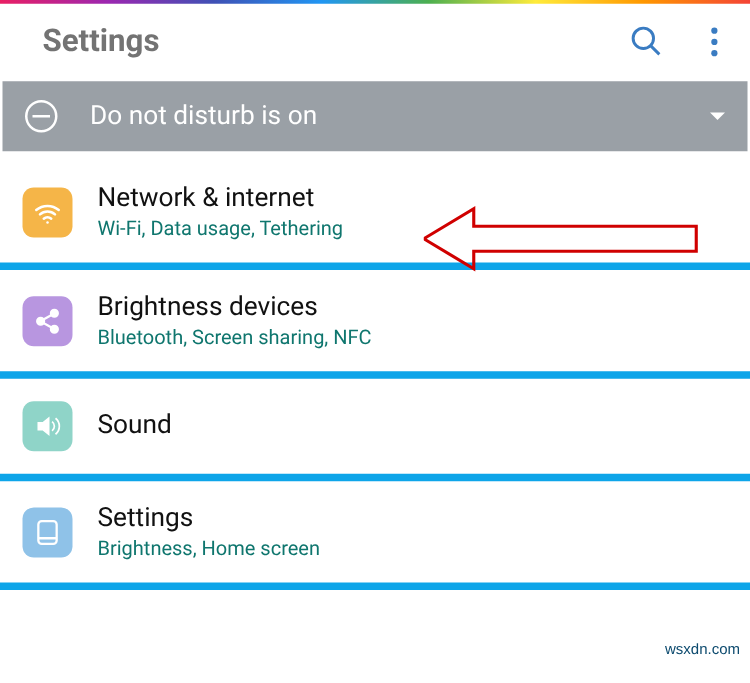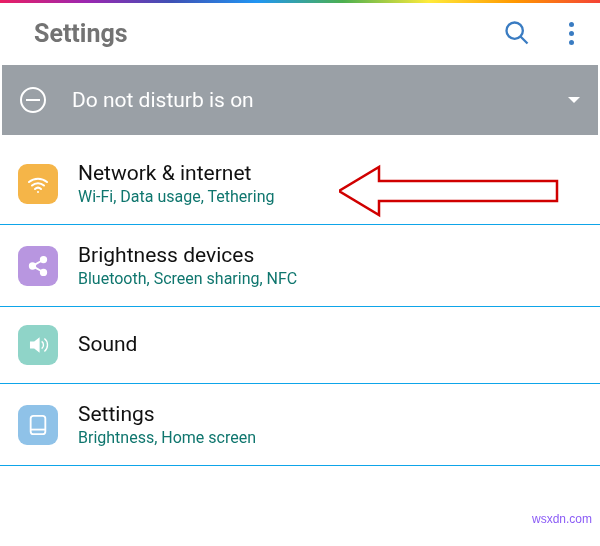--- a/index.html
+++ b/index.html
@@ -42,21 +42,21 @@
     }
     .more-icon span {
       width: 5px;
       height: 5px;
       background: #3a7cc2;
       border-radius: 50%;
     }
     .dnd-banner {
       background: #9aa0a6;
       color: #fff;
-      height: 70px;
+      height: 56px;
       display: flex;
       align-items: center;
       padding: 0 18px;
       margin: 2px 2px 8px 2px;
       position: relative;
     }
     .dnd-icon {
       width: 26px;
       height: 26px;
       border: 2px solid #fff;
@@ -84,21 +84,21 @@
       border-right: 6px solid transparent;
       border-top: 6px solid #fff;
     }
     .list {
       padding: 0;
     }
     .item {
       display: flex;
       align-items: center;
       padding: 18px 18px;
-      border-bottom: 1px solid #0ea5e9;
+      border-bottom: 6px solid #0ea5e9;
       position: relative;
     }
     .item-icon {
       width: 40px;
       height: 40px;
       border-radius: 9px;
       display: flex;
       align-items: center;
       justify-content: center;
       margin-right: 20px;
@@ -123,21 +123,21 @@
       position: absolute;
       left: 339px;
       top: 161px;
       pointer-events: none;
     }
     .watermark {
       position: absolute;
       bottom: 20px;
       right: 8px;
       font-size: 12px;
-      color: #8b5cf6;
+      color: #0c4a6e;
       font-family: Arial, sans-serif;
     }
   </style>
 </head>
 <body>
 
 <div class="gradient-border"></div>
 
 <div class="header">
   <div class="header-title">Settings</div>

